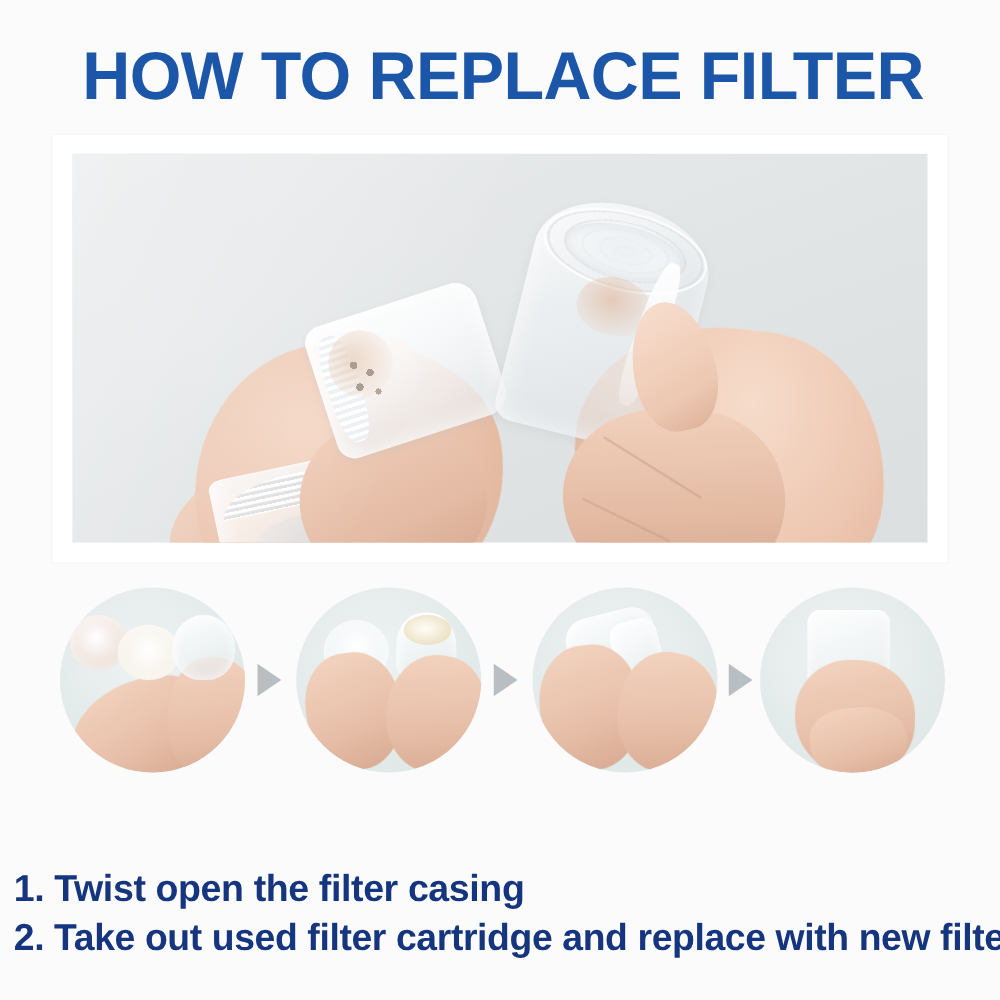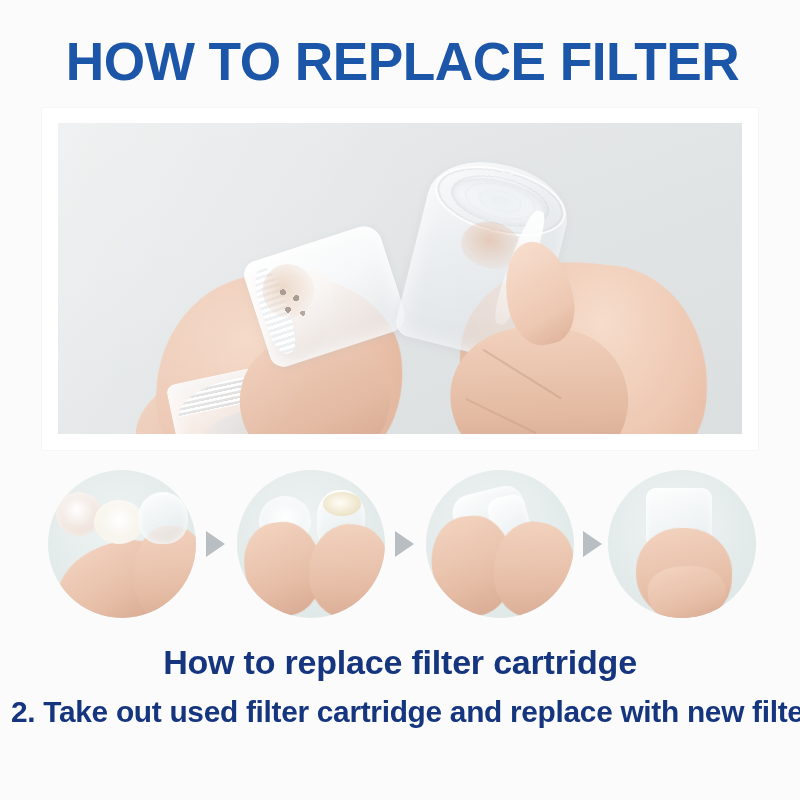--- a/index.html
+++ b/index.html
@@ -364,19 +364,19 @@
 
     <div class="thumb" id="t4" style="left:608px;top:2px;">
       <div class="part c1"></div>
       <div class="part c2"></div>
       <div class="palm a"></div>
       <div class="palm b"></div>
     </div>
 
   </div>
 
-  <div class="subhead">How to replace filter cartridge</div>
 
   <div class="steps">
+    <div class="step s1">1. Twist open the filter casing</div>
     <div class="step s2">2. Take out used filter cartridge and replace with new filter</div>
   </div>
 
 </div>
 
 </body></html>

